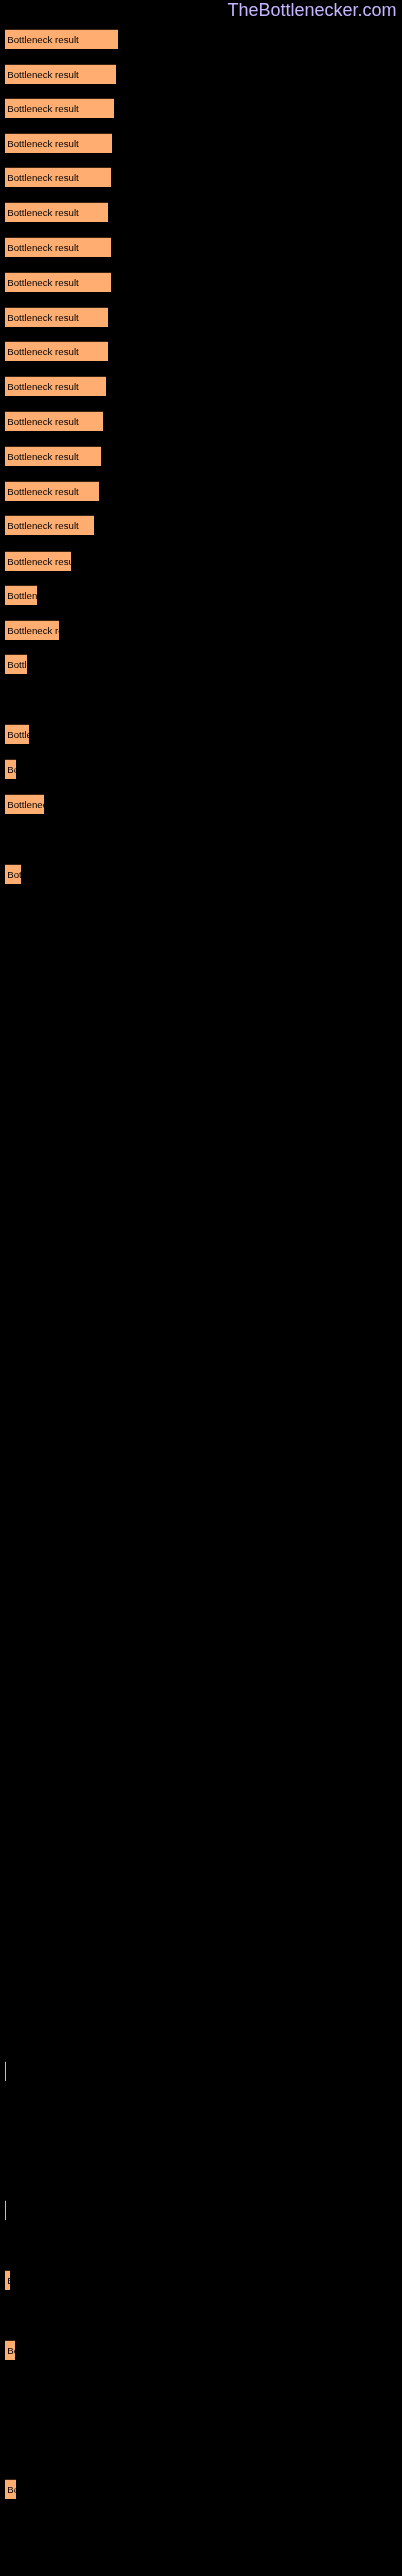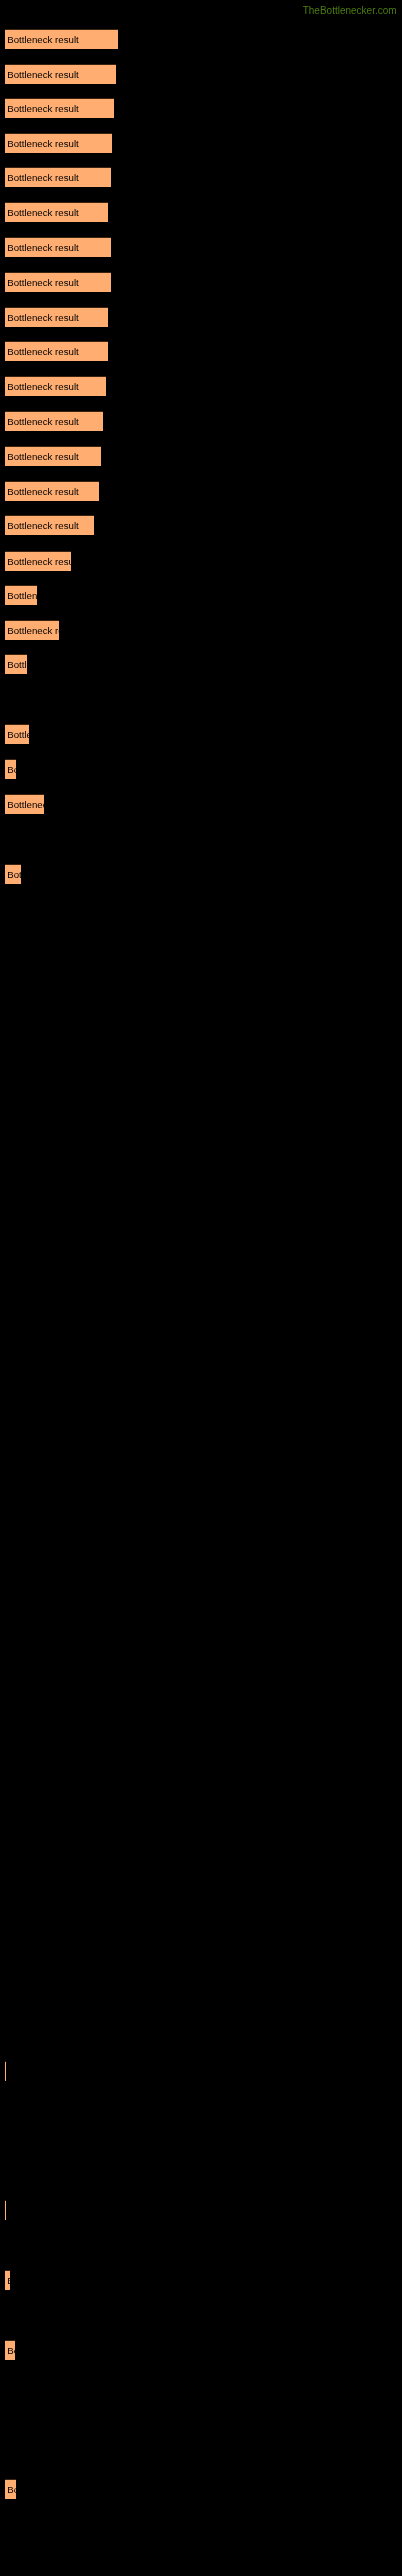--- a/index.html
+++ b/index.html
@@ -18,22 +18,22 @@
     position: relative;
     width: 403px;
     height: 2576px;
     background: #000000;
   }
   .site-title {
     position: absolute;
     right: 6.4px;
     top: 1.6px;
     font-family: "Liberation Sans", sans-serif;
-    font-size: 10px;
-    color: #4d7c0f;
+    font-size: 18px;
+    color: #c4b5fd;
     letter-spacing: 0px;
     white-space: nowrap;
     line-height: 17.7px;
   }
   .chart-area {
     position: absolute;
     left: 0;
     top: 8px;
     width: 403px;
     height: 2576px;

